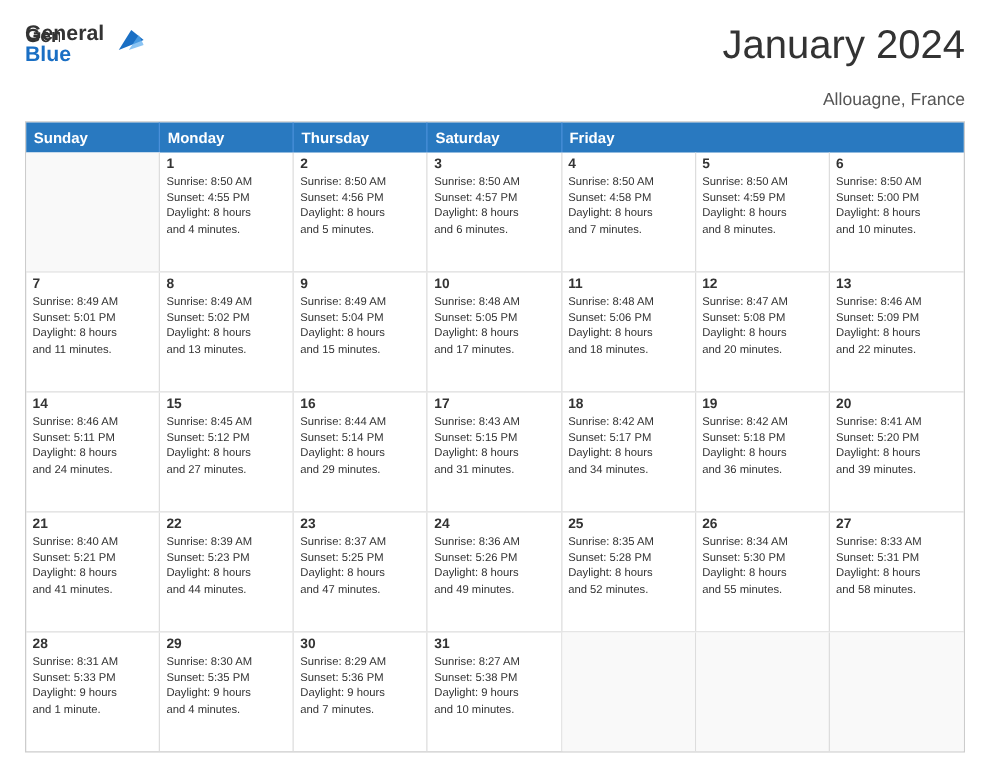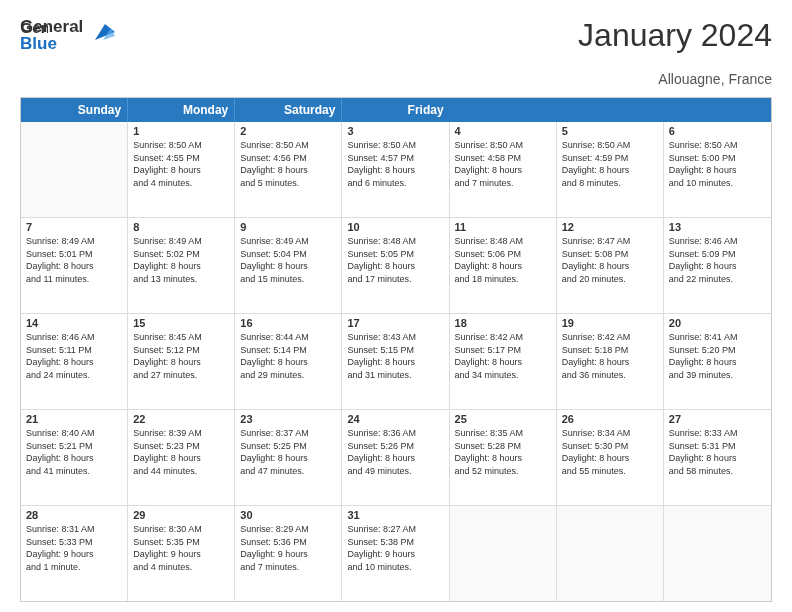--- a/index.html
+++ b/index.html
@@ -60,21 +60,21 @@
     .cal-header {
       display: grid;
       grid-template-columns: repeat(7, 1fr);
       background: #2979c0;
     }
     .cal-header-cell {
       color: #fff;
       font-size: 12px;
       font-weight: bold;
       padding: 5px 6px;
-      text-align: right;
+      text-align: left;
       border-right: 1px solid #4a90d9;
     }
     .cal-header-cell:last-child {
       border-right: none;
     }
     .cal-body {
       flex: 1;
       display: flex;
       flex-direction: column;
     }
@@ -130,20 +130,21 @@
     <div class="title-area">
       <div class="main-title">January 2024</div>
       <div class="subtitle">Allouagne, France</div>
     </div>
   </div>
 
   <div class="calendar">
     <div class="cal-header" id="cal-header-row">
         <div class="cal-header-cell">Sunday</div>
         <div class="cal-header-cell">Monday</div>
+        <div class="cal-header-cell">Thursday</div>
         <div class="cal-header-cell">Saturday</div>
         <div class="cal-header-cell">Friday</div>
       </div>
     <div class="cal-body" id="cal-body">
         <div class="cal-row">
           <div class="cal-cell empty"></div>
           <div class="cal-cell">
             <div class="day-num">1</div>
             <div class="day-info">Sunrise: 8:50 AM<br>Sunset: 4:55 PM<br>Daylight: 8 hours<br>and 4 minutes.</div>
           </div>

